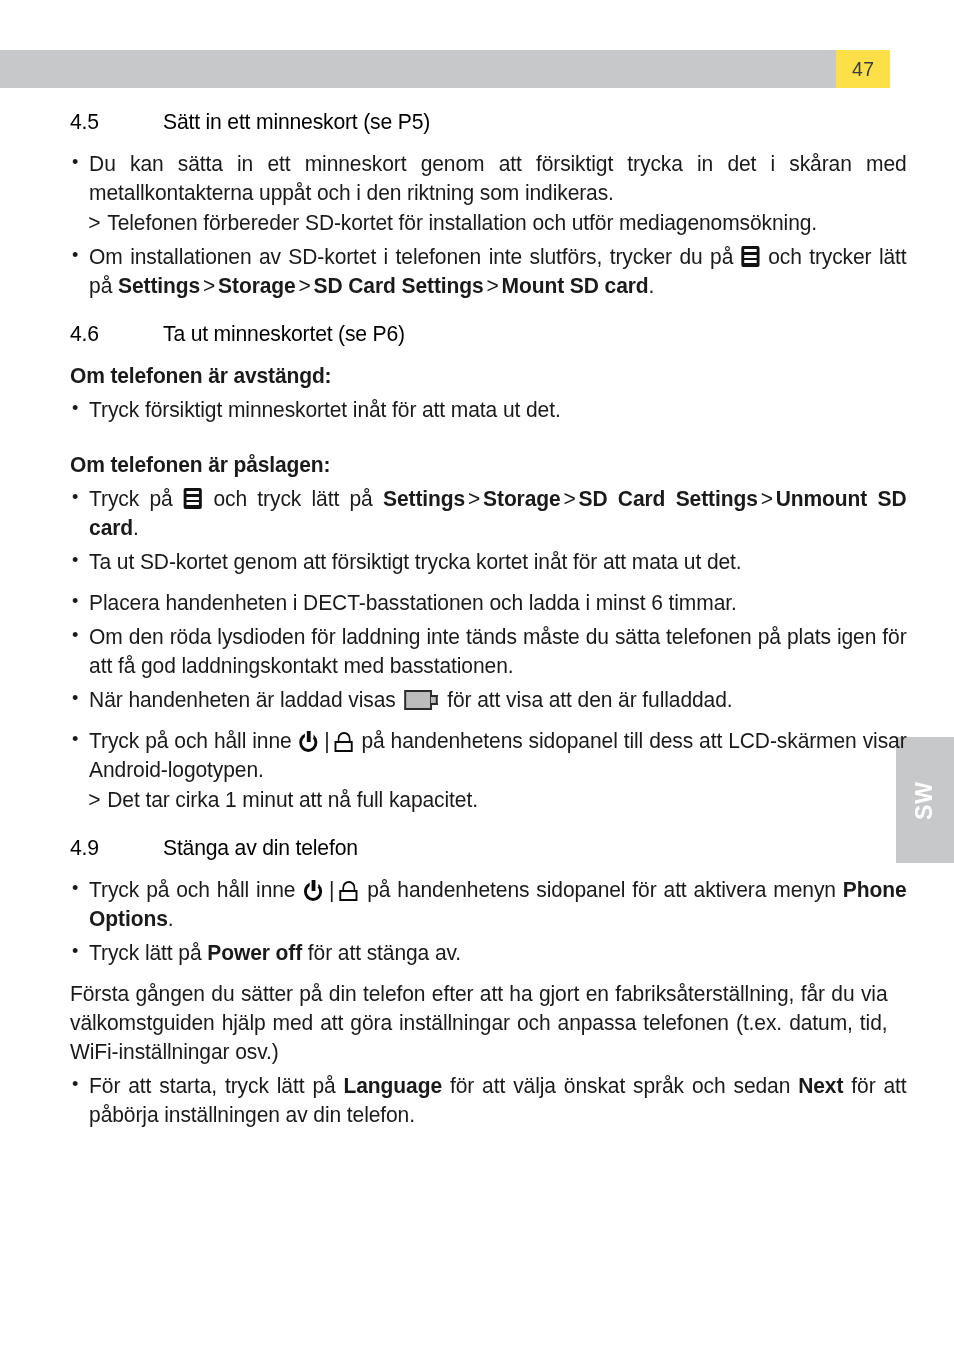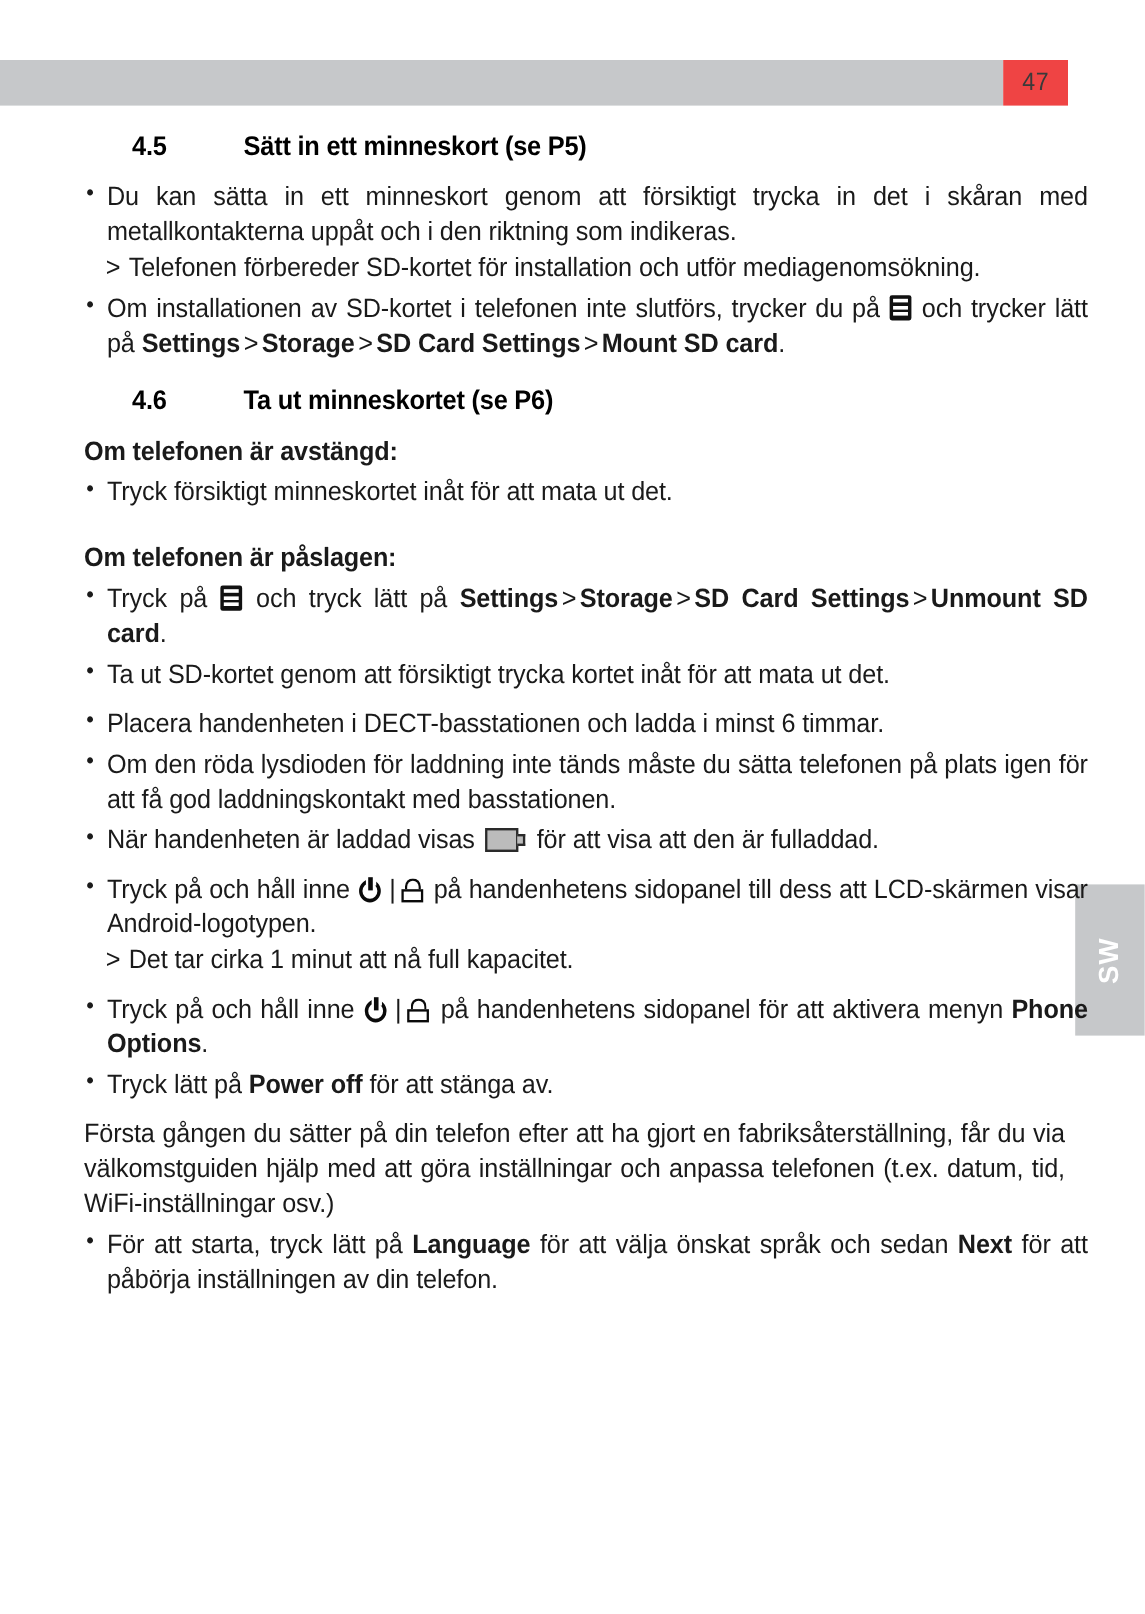--- a/index.html
+++ b/index.html
@@ -31,21 +31,21 @@
     width: 836px;
     height: 38px;
     background: #c6c8ca;
   }
   .header-pagebox {
     position: absolute;
     left: 836px;
     top: 0;
     width: 54px;
     height: 38px;
-    background: #ef4444;
+    background: #fde047;
     display: flex;
     align-items: center;
     justify-content: center;
   }
   .header-pagenum {
     font-size: 21px;
     color: #3a3a3a;
     letter-spacing: 0.5px;
     transform: scaleX(0.92);
   }
@@ -75,26 +75,25 @@
   .content {
     position: absolute;
     left: 70px;
     top: 108px;
     width: 818px;
   }
 
   
   .heading {
     display: flex;
-    font-weight: bold;
+    font-weight: normal;
     font-size: 22.5px;
     color: #000;
     letter-spacing: -0.2px;
     line-height: 1.28;
-    margin-left: 40px;
   }
   .heading .h-num {
     width: 93px;
     flex: 0 0 93px;
     transform: scaleX(0.94);
     transform-origin: left center;
   }
   .heading .h-title {
     flex: 1;
     transform: scaleX(0.94);
@@ -351,20 +350,24 @@
   </div>
 
 
   <div class="bullet-item gap-sm">
     <span>Tryck på och håll inne </span><span class="ico icon-power"><span class="pw-ring"></span><span class="pw-gap"></span><span class="pw-bar"></span></span><span class="sep">|</span><span class="ico icon-lock"><span class="lk-shackle"></span><span class="lk-body"></span></span><span> på handenhetens sidopanel till dess att LCD-skärmen visar Android-logotypen.</span>
   </div>
   <div class="sub-item nojust">
     <span>Det tar cirka 1 minut att nå full kapacitet.</span>
   </div>
 
+  <div class="heading h-gap">
+    <span class="h-num">4.9</span>
+    <span class="h-title">Stänga av din telefon</span>
+  </div>
 
   <div class="bullet-item gap-sm">
     <span>Tryck på och håll inne </span><span class="ico icon-power"><span class="pw-ring"></span><span class="pw-gap"></span><span class="pw-bar"></span></span><span class="sep">|</span><span class="ico icon-lock"><span class="lk-shackle"></span><span class="lk-body"></span></span><span> på handenhetens sidopanel för att aktivera menyn </span><b>Phone Options</b><span>.</span>
   </div>
   <div class="bullet-item nojust">
     <span>Tryck lätt på </span><b>Power off</b><span> för att stänga av.</span>
   </div>
 
 
   <div class="para gap-sm">Första gången du sätter på din telefon efter att ha gjort en fabriksåterställning, får du via välkomstguiden hjälp med att göra inställningar och anpassa telefonen (t.ex. datum, tid, WiFi-inställningar osv.)</div>

